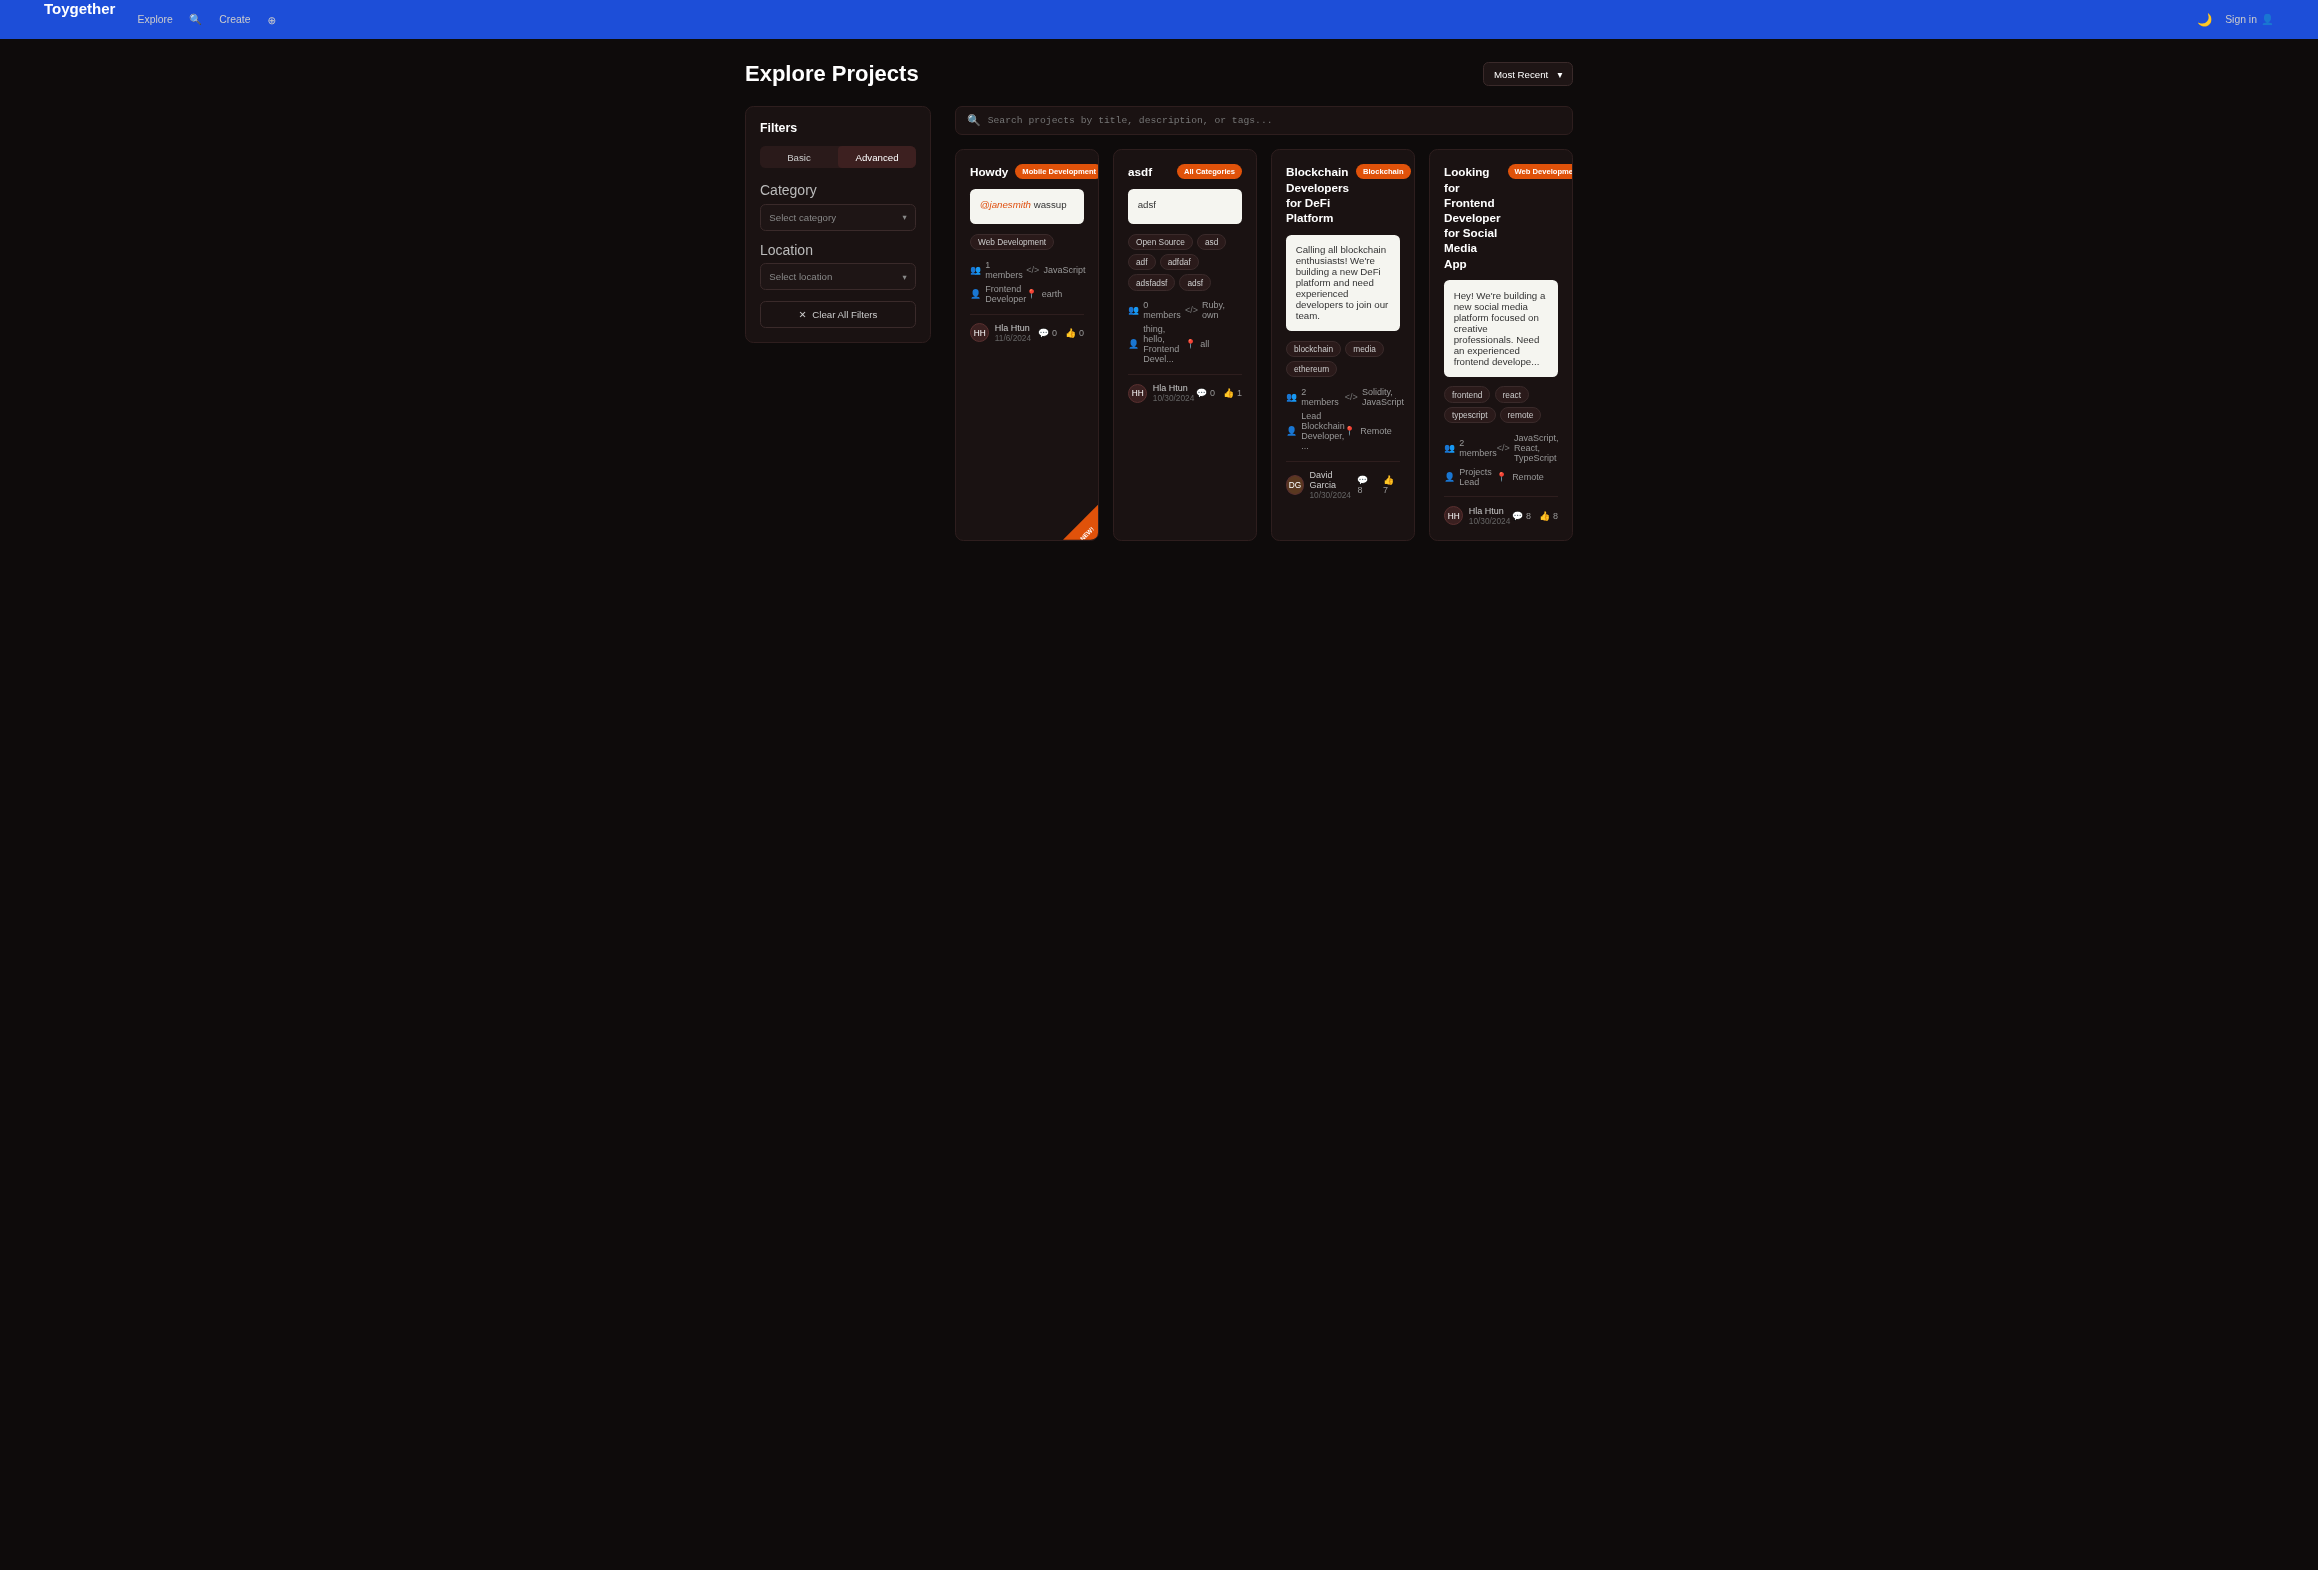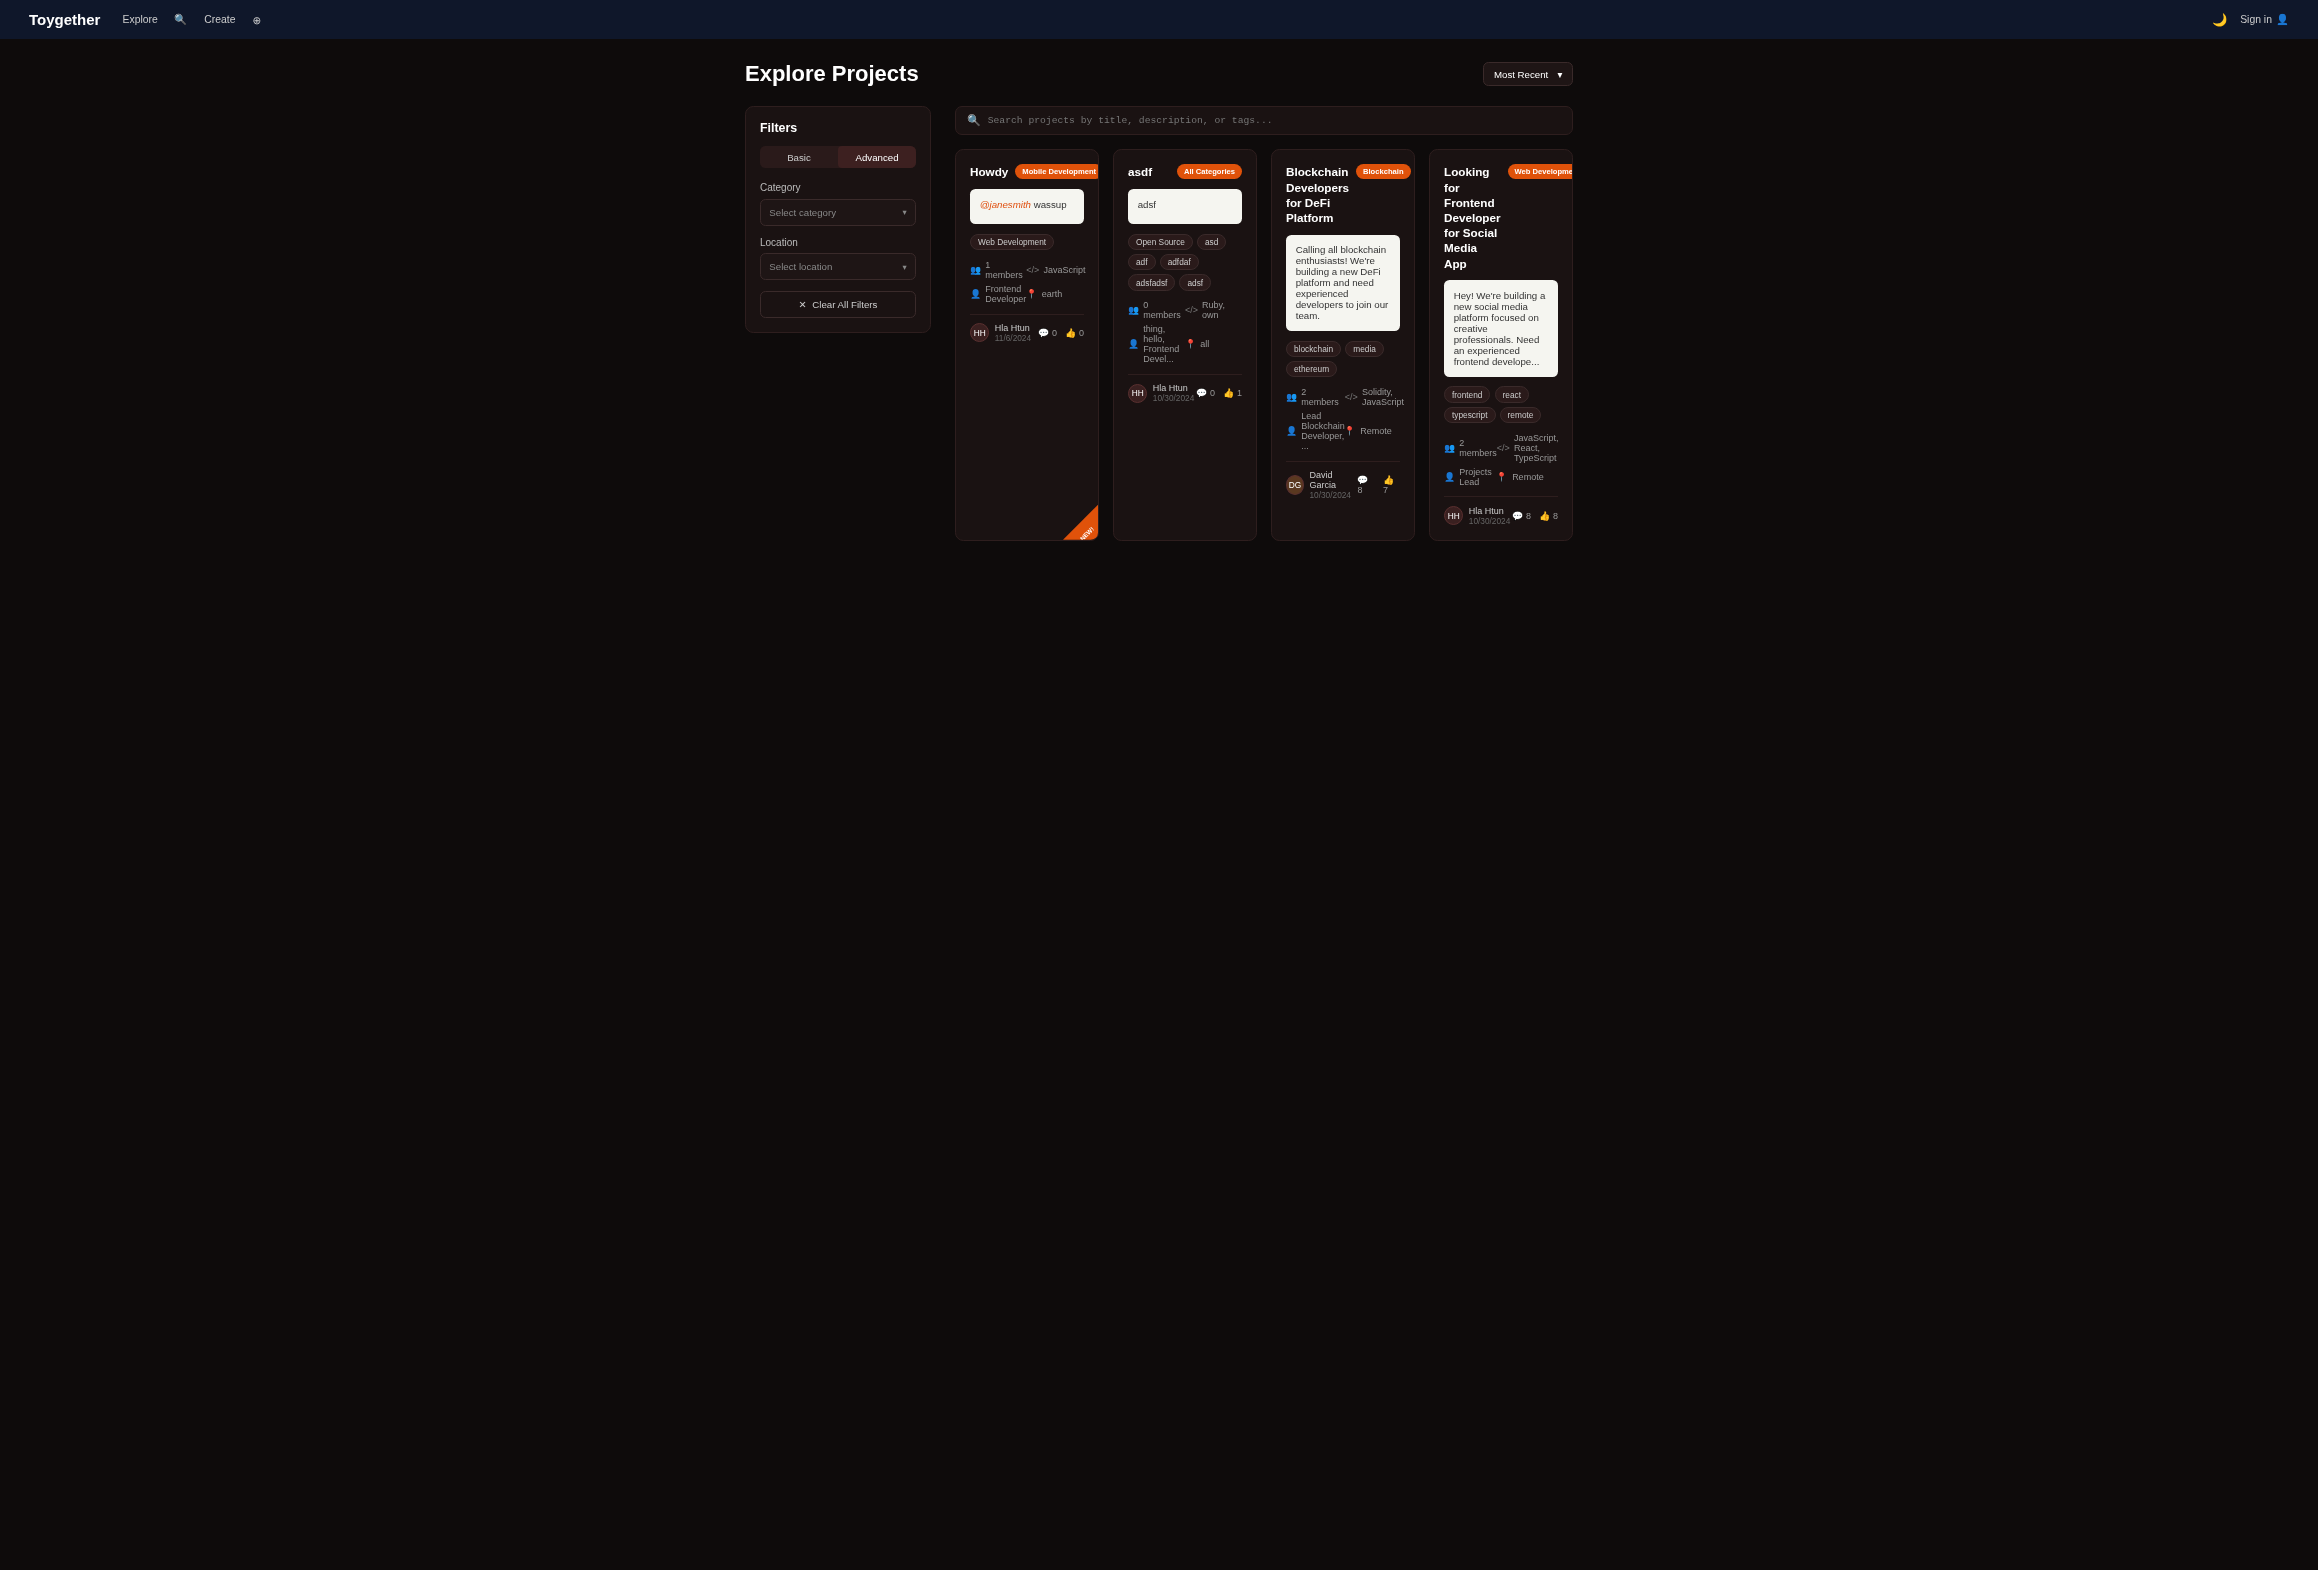--- a/index.html
+++ b/index.html
@@ -4,24 +4,23 @@
   <style>
     * { box-sizing: border-box; margin: 0; padding: 0; }
     body {
       background: #0e0b0b;
       color: #fff;
       font-family: -apple-system, BlinkMacSystemFont, 'Segoe UI', sans-serif;
       min-height: 100vh;
     }
     
     nav {
-      background: #0f172a;
-      display: flex;
-      align-items: center;
-      padding: 0 29px;
+      background: #1d4ed8;
+      display: flex;
+      padding: 0 44px;
       height: 39px;
       gap: 16.6px;
     }
     .nav-brand {
       font-size: 15px;
       font-weight: 700;
       color: #fff;
       margin-right: 5.5px;
     }
     .nav-link {
@@ -124,21 +123,21 @@
       cursor: pointer;
       border-radius: 4.1px;
       transition: background 0.2s;
       color: #ccc;
     }
     .filter-tab.active {
       background: #3d2020;
       color: #fff;
     }
     .filter-label {
-      font-size: 10px;
+      font-size: 14px;
       color: #bbb;
       margin-bottom: 5.5px;
       font-weight: 500;
     }
     .filter-select {
       width: 100%;
       background: #1e1515;
       border: 0.7px solid #3a2a2a;
       border-radius: 5.5px;
       padding: 7px 8.3px;

